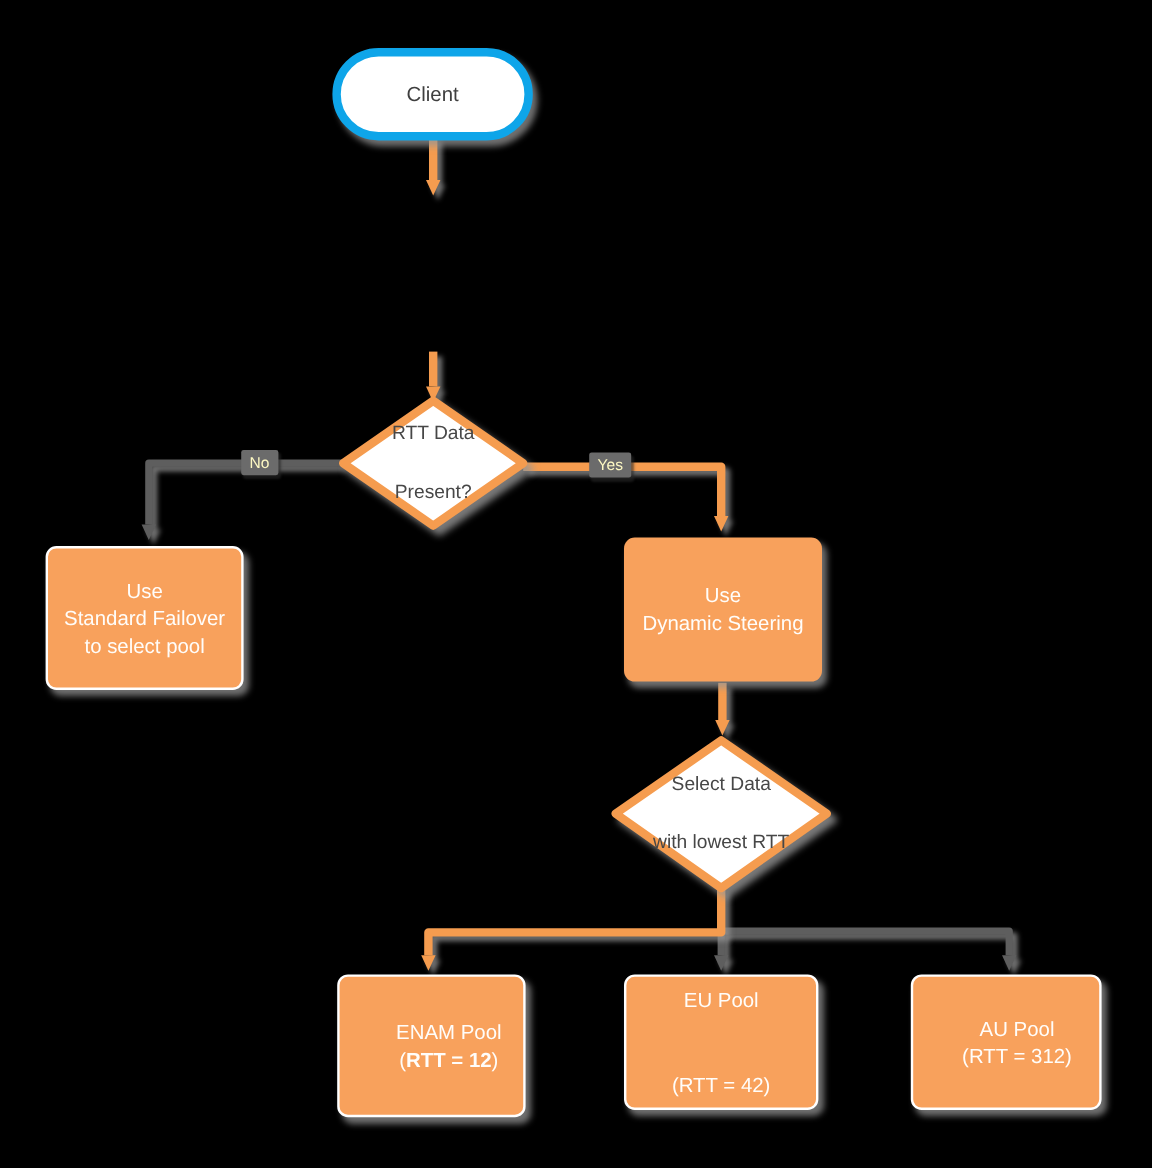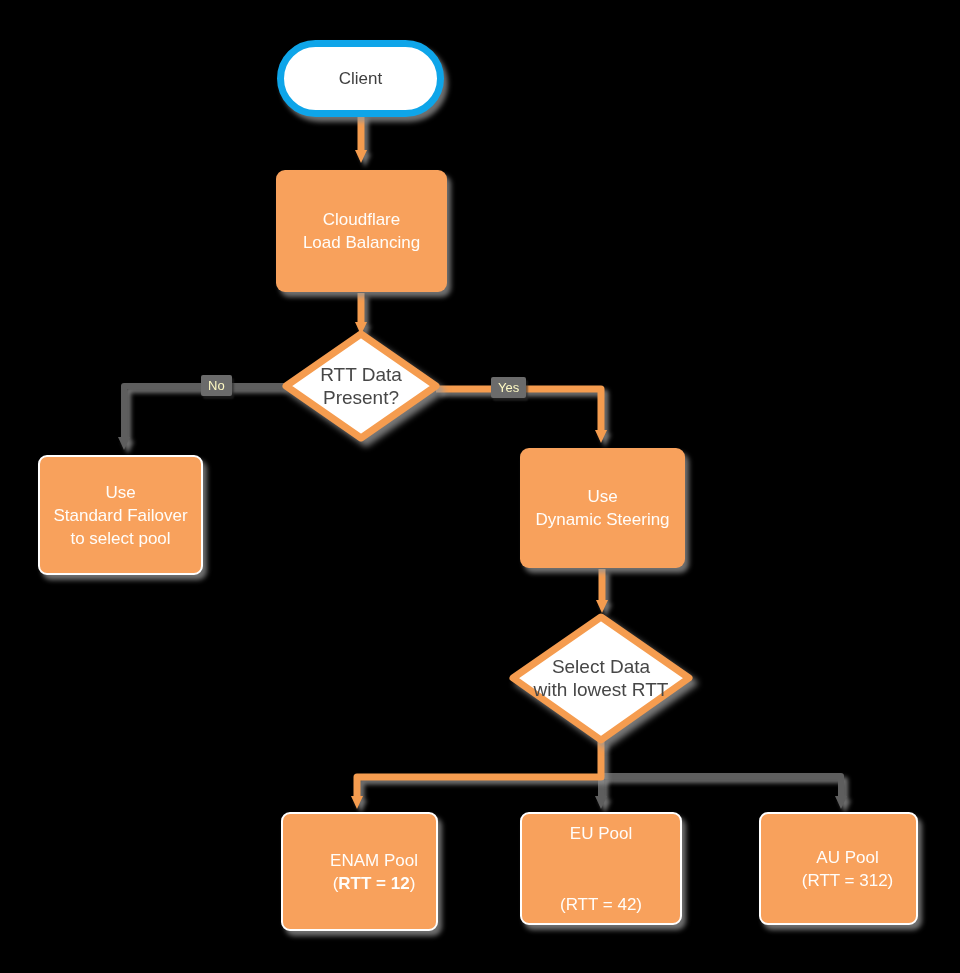--- a/index.html
+++ b/index.html
@@ -48,24 +48,24 @@
     border-radius: 39px;
     color: #3F3F3F;
     font-size: 17px;
     box-shadow: 4px 5px 5px rgba(150,150,150,0.75);
   }
   .diamond-label {
     position: absolute;
     display: flex;
     flex-direction: column;
     align-items: center;
-    justify-content: center;
+    justify-content: space-between;
     text-align: center;
     color: #474747;
-    font-size: 19px;
+    font-size: 16px;
     line-height: 23px;
   }
   .chip {
     position: absolute;
     background: #6B6B6B;
     color: #fef9c3;
     font-size: 13px;
     font-weight: normal;
     line-height: 15px;
     padding: 3px 7px;
@@ -106,24 +106,20 @@
     <g class="shape-shadow" fill="#FFFFFF" stroke="#F59C4F" stroke-width="7" stroke-linejoin="round">
       <polygon points="361,334 436,386 361,438 286,386"></polygon>
       <polygon points="601,617 689,678 601,740 513,678"></polygon>
     </g>
   </svg>
 
   <div class="node terminator" style="left:277px; top:40px; width:167px; height:77px;">
     <span>Client</span>
   </div>
 
-  <div class="node orange-box" style="left:276px; top:170px; width:171px; height:122px;">
-    <span>Cloudflare</span>
-    <span>Load Balancing</span>
-  </div>
 
   <div class="diamond-label" style="left:291px; top:350px; width:140px; height:72px;">
     <span>RTT Data</span>
     <span>Present?</span>
   </div>
 
   <div class="chip" style="left:201px; top:375px;">No</div>
   <div class="chip" style="left:491px; top:377px;">Yes</div>
 
   <div class="node orange-box white-border" style="left:38px; top:455px; width:165px; height:120px;">

